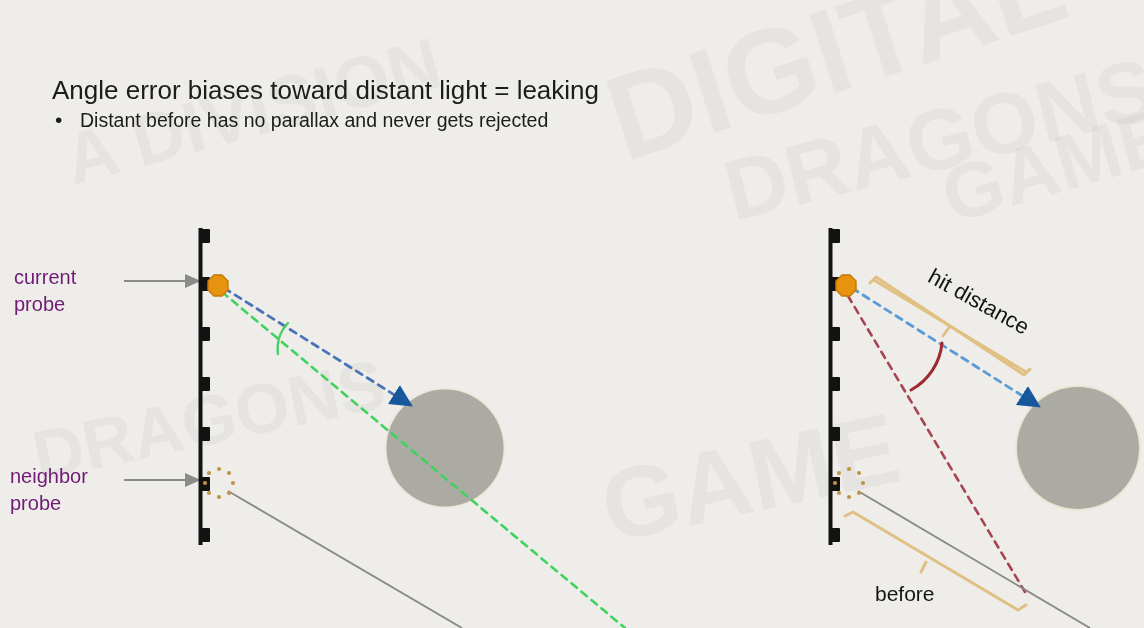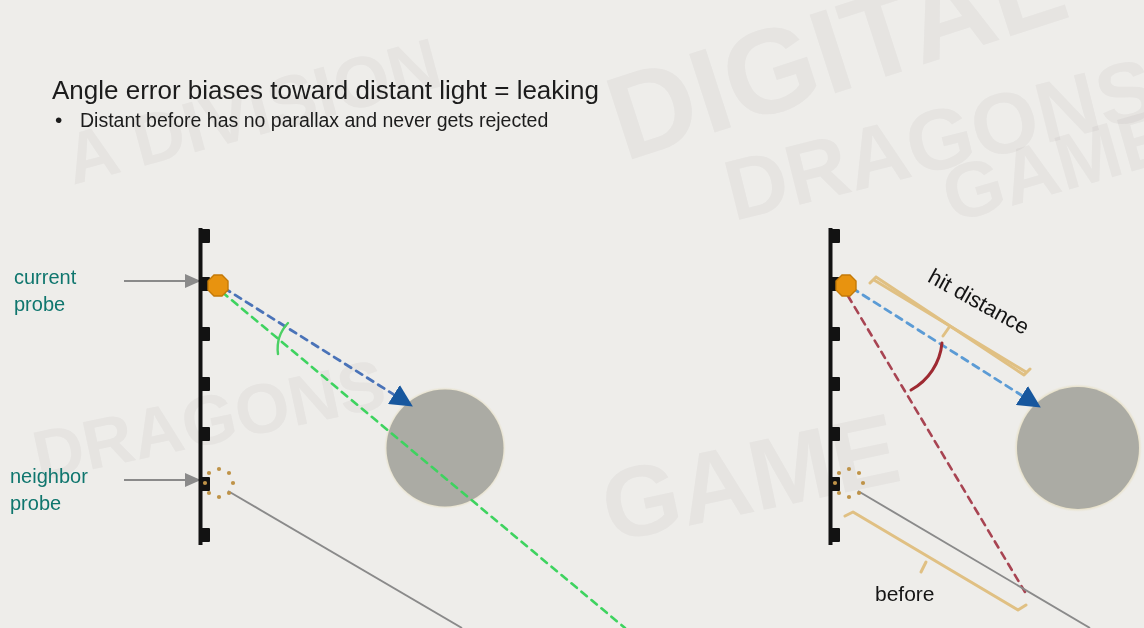--- a/index.html
+++ b/index.html
@@ -33,21 +33,21 @@
     font-size:26px;color:#1c1c1c;
     line-height:26px;white-space:nowrap;
   }
   #line1{left:52px;top:77px;}
   #bullet-dot{left:55px;top:107px;font-size:21px;color:#1c1c1c;}
   #line2{left:80px;top:107px;font-size:19.5px;}
   #line3{left:52px;top:170px;}
 
   .diaglabel{
     position:absolute;
-    font-size:20px;color:#0f766e;
+    font-size:20px;color:#701a75;
     line-height:27px;white-space:pre-line;
   }
   #lbl-current{left:14px;top:264px;}
   #lbl-neighbor{left:10px;top:463px;}
 
   #lbl-hitdistance{
     position:absolute;left:930px;top:262px;
     font-size:22px;color:#151515;white-space:nowrap;
     transform:rotate(29deg);transform-origin:0 50%;
   }

